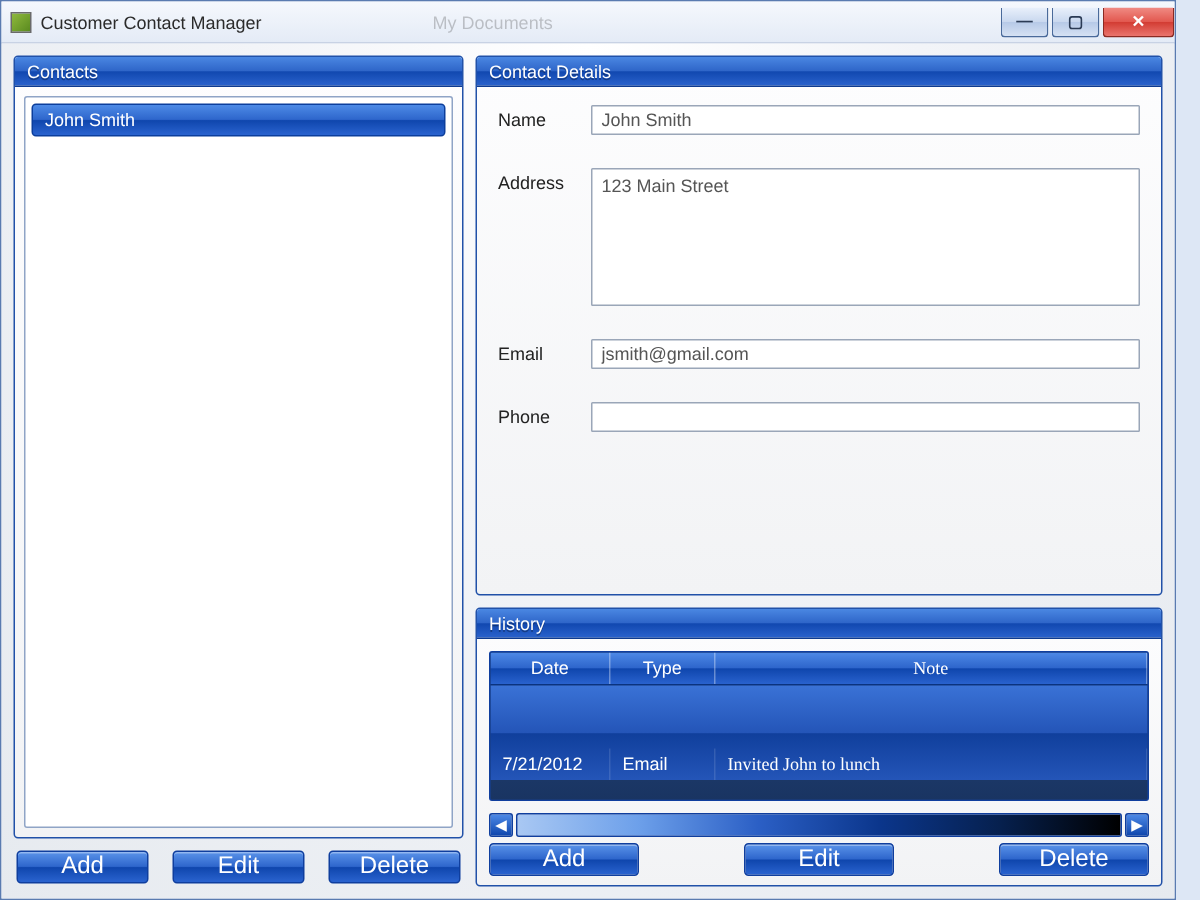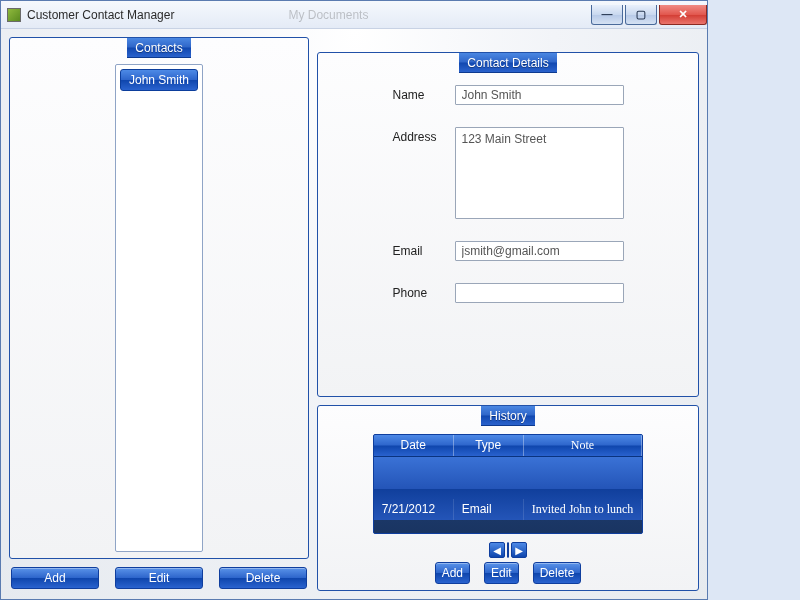--- a/index.html
+++ b/index.html
@@ -1,54 +1,54 @@
 <!DOCTYPE html>
 <html><head>
 <meta charset="utf-8">
 <style>
   * { box-sizing: border-box; }
   html, body { margin:0; padding:0; width:800px; height:600px; font-family:"Segoe UI", Tahoma, sans-serif; font-size:12px; overflow:hidden; }
   body { background:#dde7f5; }
 
   
-  .window { width:708px; height:600px; background:linear-gradient(to bottom,#e8edf5 0,#dfe6f2 100%); border:1px solid #5a7bb0; display:flex; flex-direction:column; }
+  .window { width:784px; height:600px; background:linear-gradient(to bottom,#e8edf5 0,#dfe6f2 100%); border:1px solid #5a7bb0; display:flex; flex-direction:column; }
   .titlebar { height:28px; display:flex; align-items:center; padding:0 0 0 6px; background:linear-gradient(to bottom,#f5f8fd 0,#e4ebf6 100%); border-bottom:1px solid #c8d2e4; }
   .titlebar .app-icon { width:14px; height:14px; background:linear-gradient(135deg,#8fb93d,#5a8a1f); border:1px solid #6a6a6a; margin-right:6px; }
   .titlebar .title { color:#2b2b2b; }
   .titlebar .ghost { margin-left:114px; opacity:0.25; color:#2b2b2b; }
   .winbtns { margin-left:auto; display:flex; }
   .winbtn { width:32px; height:20px; margin-left:0; border:1px solid #4a6a9a; border-top:none; background:linear-gradient(to bottom,#e9f0fb 0,#c9d8ef 50%,#b6c9e7 51%,#d5e1f3 100%); display:flex; align-items:center; justify-content:center; color:#2b3b55; font-weight:bold; font-size:11px; border-radius:0 0 3px 3px; }
   .winbtn + .winbtn { margin-left:2px; }
   .winbtn.close { width:48px; background:linear-gradient(to bottom,#f08b84 0,#e2584f 50%,#d23b32 51%,#ea746c 100%); color:#fff; border-color:#8a2a22; }
 
   
   .client { flex:1; position:relative; background:radial-gradient(ellipse at 50% 0%, #ffffff 0%, #f2f4f8 40%, #e6eaef 100%); padding:8px; display:flex; gap:8px; }
   .col-left { width:300px; display:flex; flex-direction:column; gap:6px; }
   .col-right { flex:1; display:flex; flex-direction:column; gap:8px; }
 
-  .panel { border:1px solid #2151a8; border-radius:3px; background:linear-gradient(to bottom,#fdfdfe,#f2f3f5); display:flex; flex-direction:column; overflow:hidden;align-items:center; }
+  .panel { border:1px solid #2151a8; border-radius:3px; background:linear-gradient(to bottom,#fdfdfe,#f2f3f5); display:flex; flex-direction:column; overflow:hidden; }
   .panel > .hdr { height:20px; line-height:20px; color:#fff; padding:0 8px; font-size:12px;
     background:linear-gradient(to bottom,#4a87e2 0%,#2f66c9 48%,#1148b0 52%,#2a62cc 100%);
     border-bottom:1px solid #0d3a90; text-shadow:0 1px 0 rgba(0,0,0,.3); }
 
   
   .contacts { flex:1; }
   .contacts .list { flex:1; margin:6px; border:1px solid #8fa4c6; background:#fff; border-radius:2px; overflow:auto; }
   .selrow { margin:4px; border:1px solid #0c3e9c; border-radius:3px; color:#fff; padding:3px 8px;
     background:linear-gradient(to bottom,#4d8ae6 0%,#2e66cc 48%,#0f46ad 52%,#2a63cf 100%); }
 
   
   .btnrow { display:flex; gap:14px; padding:2px 2px 2px 2px; justify-content:space-between; }
-  .btn { flex:1; max-width:88px; height:22px; border:1px solid #0f3e9e; border-radius:3px; color:#fff; cursor:pointer; font-size:12px;
+  .btn { flex:1; max-width:88px; height:22px; border:1px solid #0f3e9e; border-radius:3px; color:#fff; cursor:pointer; font-size:16px;
     background:linear-gradient(to bottom,#5a93e9 0%,#2e66cc 48%,#0f46ad 52%,#2a63cf 100%);
     box-shadow:inset 0 1px 0 rgba(255,255,255,.35); }
   .btnrow.wide .btn { max-width:100px; }
 
   
-  .details { flex:1.2;margin-top:15px; }
+  .details { flex:1.2; }
   .form { padding:12px 14px 8px 14px; display:grid; grid-template-columns:54px 1fr; row-gap:22px; column-gap:8px; align-items:start; }
   .form label { color:#222; padding-top:3px; }
   .tinput { width:100%; height:20px; border:1px solid #9aa6b8; background:#fff; padding:2px 6px; font-family:inherit; font-size:12px; color:#555; border-radius:1px; }
   .tarea { width:100%; height:92px; border:1px solid #9aa6b8; background:#fff; padding:4px 6px; font-family:Liberation Sans, sans-serif; font-size:12px; color:#555; resize:none; border-radius:1px; }
 
   
   .history { flex:0 0 186px; }
   .grid { margin:8px; border:1px solid #0f3e9e; border-radius:2px; background:#1e3e78; overflow:hidden; }
   .ghdr { display:flex; border-bottom:1px solid #0a337f;
     background:linear-gradient(to bottom,#4d89e6 0%,#2e66cc 48%,#0f46ad 52%,#2962ce 100%); color:#fff; }

